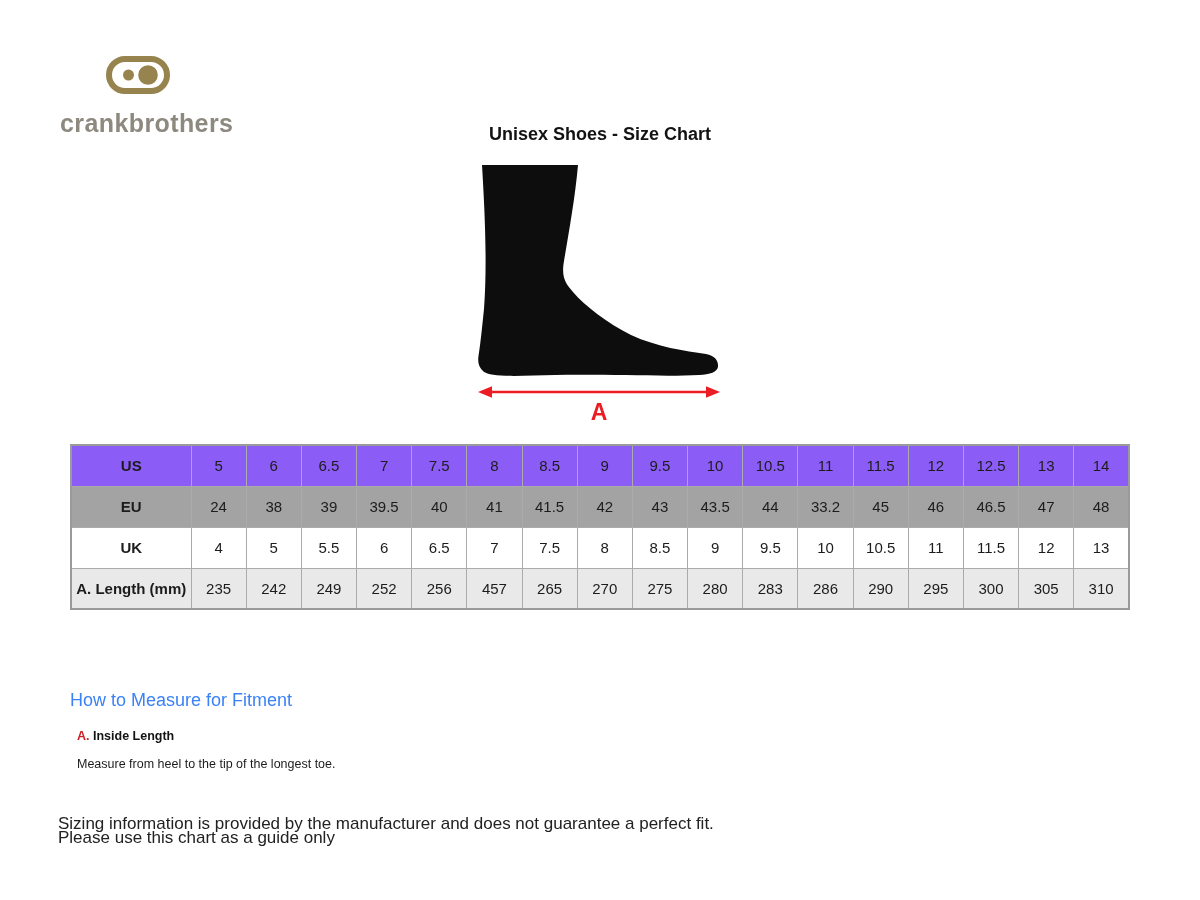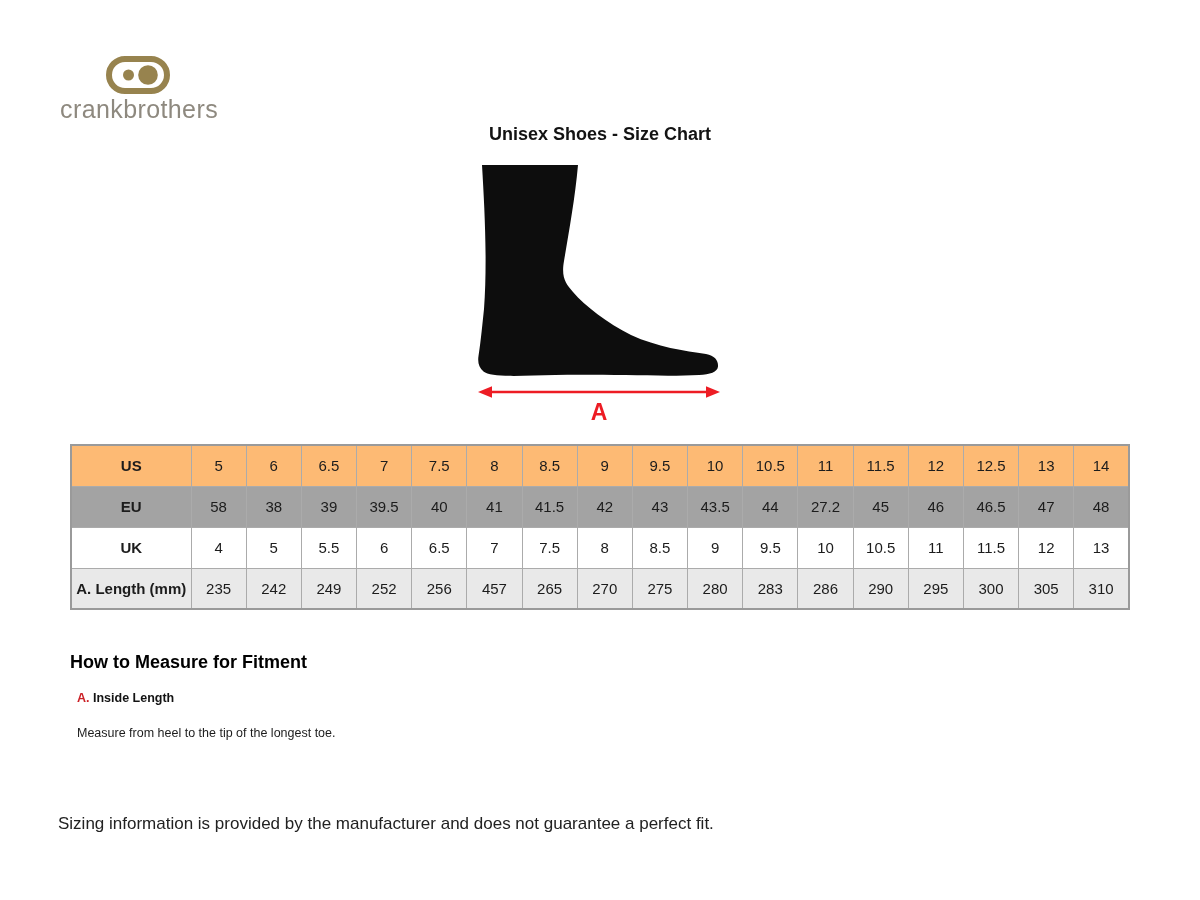--- a/index.html
+++ b/index.html
@@ -3,49 +3,49 @@
 <meta charset="utf-8">
 <style>
   * { margin:0; padding:0; box-sizing:border-box; }
   html,body { background:#ffffff; }
   body { font-family:"Liberation Sans", sans-serif; }
   .page { position:relative; width:1200px; height:900px; background:#ffffff; overflow:hidden; }
 
   
   .brand { position:absolute; left:60px; top:56px; width:156px; text-align:center; }
   .brand-icon { display:block; margin:0 auto; }
-  .brand-text { margin-top:1px; font-size:25px; color:#8e897f; letter-spacing:0.4px; font-weight:400; }
+  .brand-text { margin-top:15px; font-size:25px; color:#8e897f; letter-spacing:0.4px; font-weight:700; }
 
   
   .title { position:absolute; top:124px; left:0; width:1200px; text-align:center;
            font-size:18px; font-weight:700; color:#131313; }
 
   
   .diagram { position:absolute; left:478px; top:165px; width:242px; }
   .foot-svg { display:block; }
   .arrow-svg { display:block; margin-top:8px; }
   .arrow-label { text-align:center; font-size:23px; font-weight:700; color:#ed1c24; margin-top:0px; }
 
   
   .size-table { position:absolute; left:70px; top:444px; width:1060px;
                 border-collapse:collapse; table-layout:fixed; border:2px solid #9a9a9a; }
   .size-table th, .size-table td { border:1px solid #ababab; height:41px; text-align:center;
                 vertical-align:middle; font-size:15px; color:#1c1c1c; }
   .size-table th { width:120px; font-weight:700; }
-  .size-table tr:nth-child(1) { background:#fdba74; }
+  .size-table tr:nth-child(1) { background:#8b5cf6; }
   .size-table tr:nth-child(2) { background:#a3a3a3; }
   .size-table tr:nth-child(3) { background:#ffffff; }
   .size-table tr:nth-child(4) { background:#e9e9e9;padding-left:24px; }
 
   
   .measure { position:absolute; left:70px; top:652px; }
-  .measure-heading { font-size:18px; font-weight:700; color:#000000; }
+  .measure-heading { font-size:18px; font-weight:400; color:#3b82f6;margin-top:38px; }
   .measure-item { margin:18px 0 0 7px; font-size:12.5px; font-weight:700; color:#131313; }
   .measure-item .key { color:#cb2026; }
-  .measure-desc { margin:21px 0 0 7px; font-size:12.5px; font-weight:400; color:#1c1c1c; }
+  .measure-desc { margin:14px 0 0 7px; font-size:12.5px; font-weight:400; color:#1c1c1c; }
 
   
   .disclaimer { position:absolute; left:58px; top:817px; font-size:17px; line-height:14px; color:#222222; }
 </style>
 </head>
 <body>
 
 <div class="page">
 
   <div class="brand">
@@ -99,32 +99,32 @@
           <td>10.5</td>
           <td>11</td>
           <td>11.5</td>
           <td>12</td>
           <td>12.5</td>
           <td>13</td>
           <td>14</td>
         </tr>
         <tr>
           <th>EU</th>
-          <td>58</td>
+          <td>24</td>
           <td>38</td>
           <td>39</td>
           <td>39.5</td>
           <td>40</td>
           <td>41</td>
           <td>41.5</td>
           <td>42</td>
           <td>43</td>
           <td>43.5</td>
           <td>44</td>
-          <td>27.2</td>
+          <td>33.2</td>
           <td>45</td>
           <td>46</td>
           <td>46.5</td>
           <td>47</td>
           <td>48</td>
         </tr>
         <tr>
           <th>UK</th>
           <td>4</td>
           <td>5</td>
@@ -171,15 +171,16 @@
     <div class="measure-heading">How to Measure for Fitment</div>
     <div class="measure-item">
       <span class="key">A.</span>
       <span>Inside Length</span>
     </div>
     <div class="measure-desc">Measure from heel to the tip of the longest toe.</div>
   </div>
 
   <div class="disclaimer">
     <div>Sizing information is provided by the manufacturer and does not guarantee a perfect fit.</div>
+    <div>Please use this chart as a guide only</div>
   </div>
 
 </div>
 
 </body></html>

